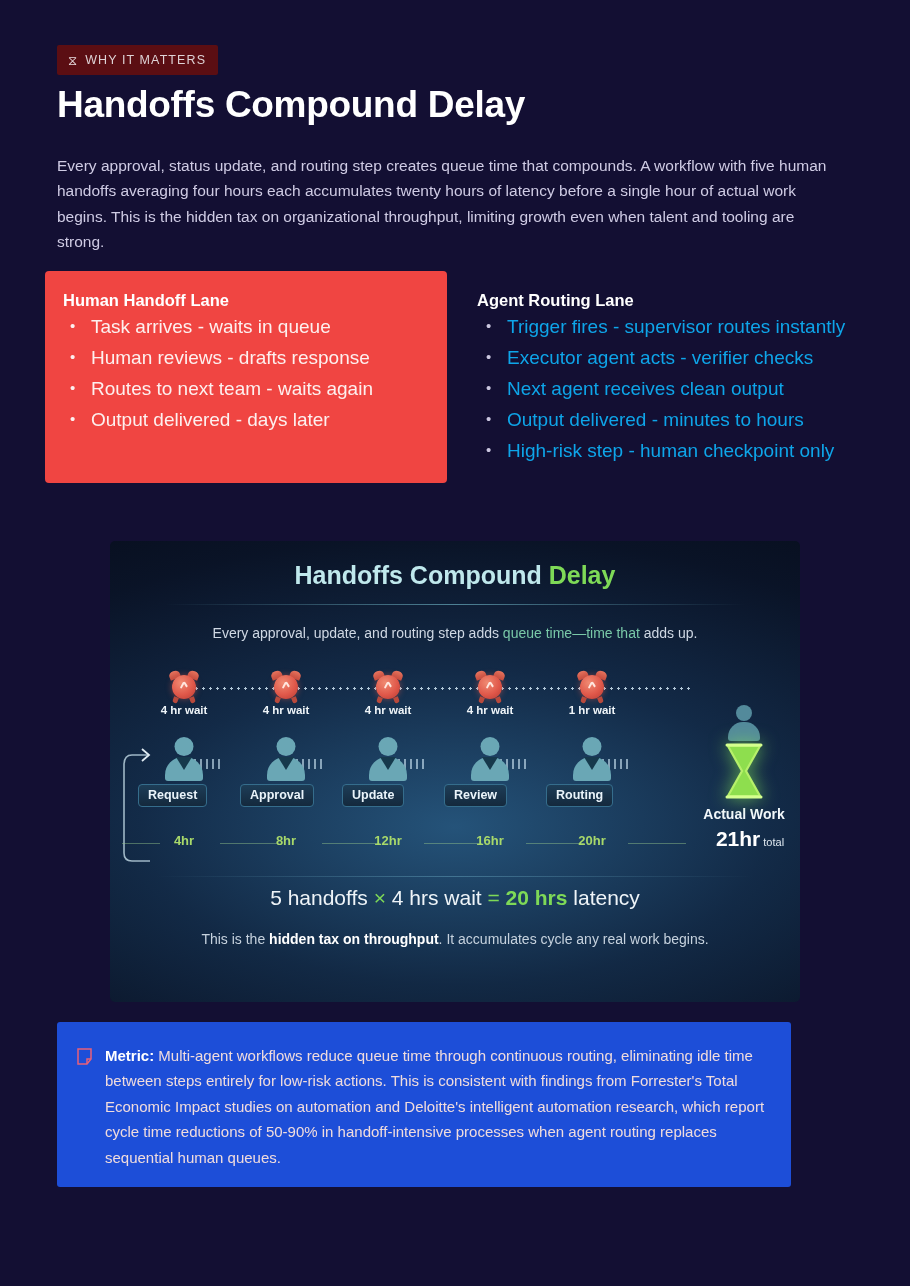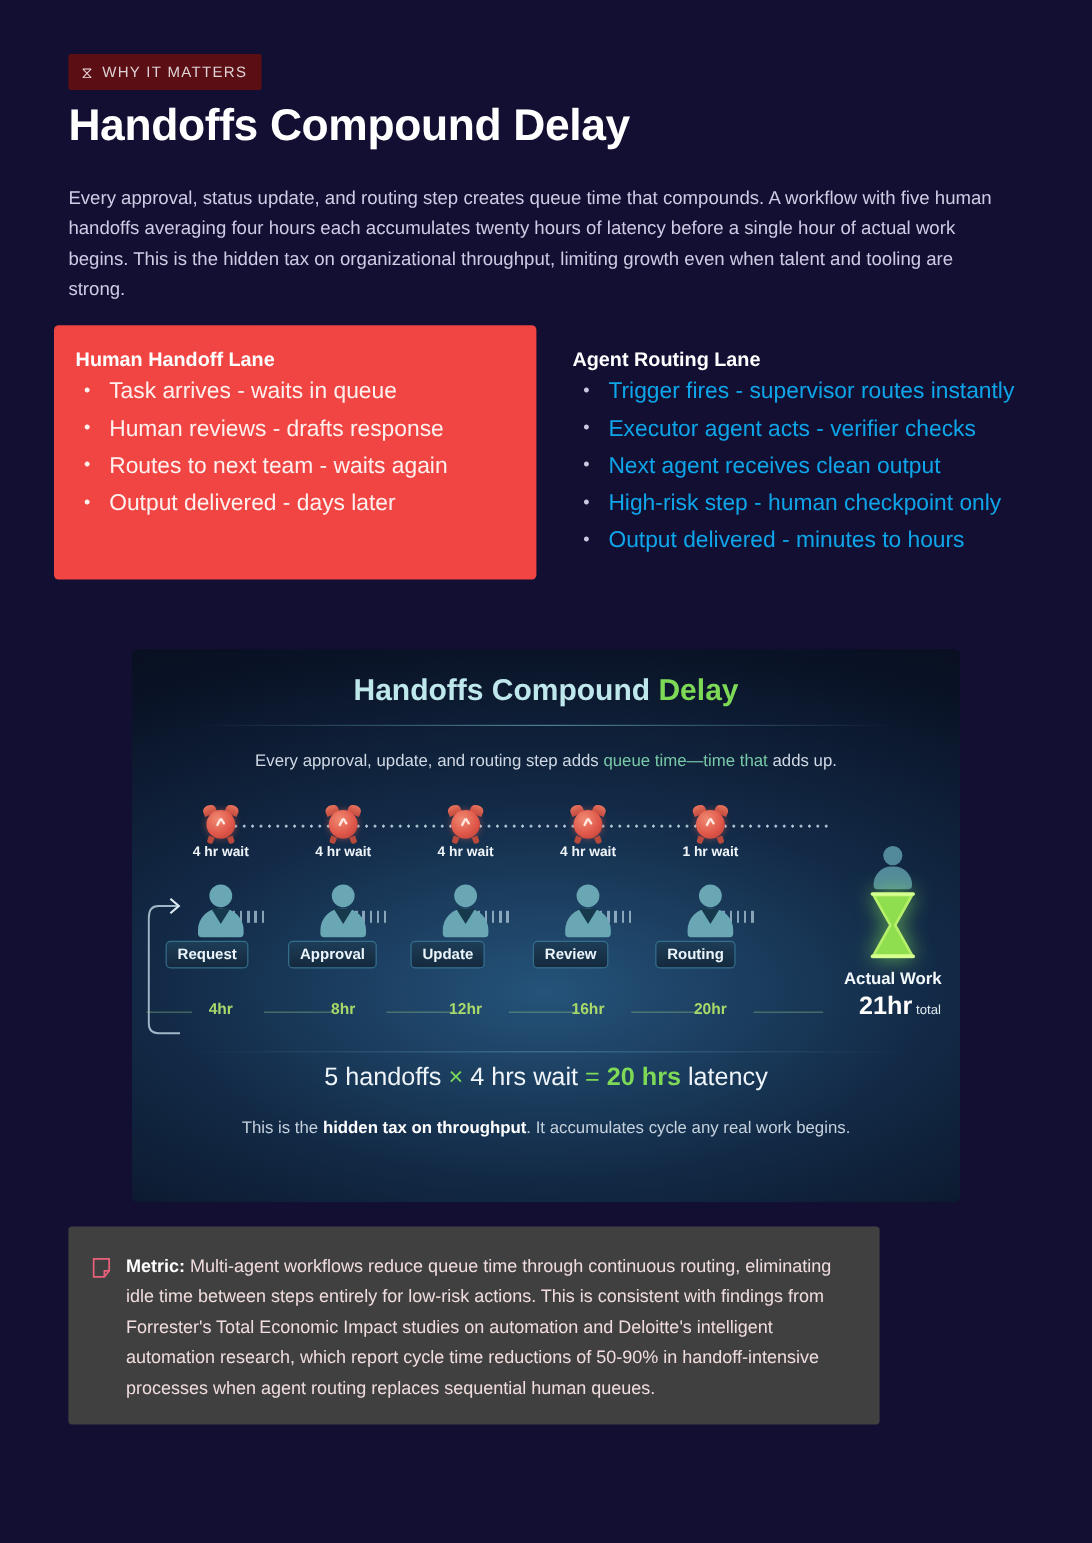--- a/index.html
+++ b/index.html
@@ -187,22 +187,22 @@
   .equation b { color: #7ed957; }
   .equation .op { color: #7ed957; }
   .info-foot {
     position: absolute; top: 390px; left: 0; width: 100%; text-align: center;
     font-size: 14px; color: #c6d2de;
   }
   .info-foot b { color: #ffffff; }
 
   
   .metric {
-    position: absolute; left: 57px; top: 1022px; width: 676px; height: 165px;
-    background: #404040; border-radius: 3px;
+    position: absolute; left: 57px; top: 1022px; width: 734px; height: 165px;
+    background: #1d4ed8; border-radius: 3px;
     padding: 21px 22px 0 20px;
   }
   .metric-inner { display: flex; gap: 13px; }
   .note-icon { flex: 0 0 auto; width: 15px; height: 17px; margin-top: 5px; }
   .metric-text { font-size: 15px; line-height: 25.4px; color: #f0dcdd; }
   .metric-text b { color: #ffffff; font-weight: 700; }
 </style>
 </head>
 <body>
 
@@ -226,22 +226,22 @@
         <li>Routes to next team - waits again</li>
         <li>Output delivered - days later</li>
       </ul>
     </div>
     <div class="lane lane-plain">
       <div class="lane-title">Agent Routing Lane</div>
       <ul>
         <li>Trigger fires - supervisor routes instantly</li>
         <li>Executor agent acts - verifier checks</li>
         <li>Next agent receives clean output</li>
+        <li>Output delivered - minutes to hours</li>
         <li>High-risk step - human checkpoint only</li>
-        <li>Output delivered - minutes to hours</li>
       </ul>
     </div>
   </div>
 
   <div class="info">
 
     <div class="info-title">
       <span class="t">Handoffs Compound </span><span class="g">Delay</span>
     </div>
     <div class="title-rule"></div>

